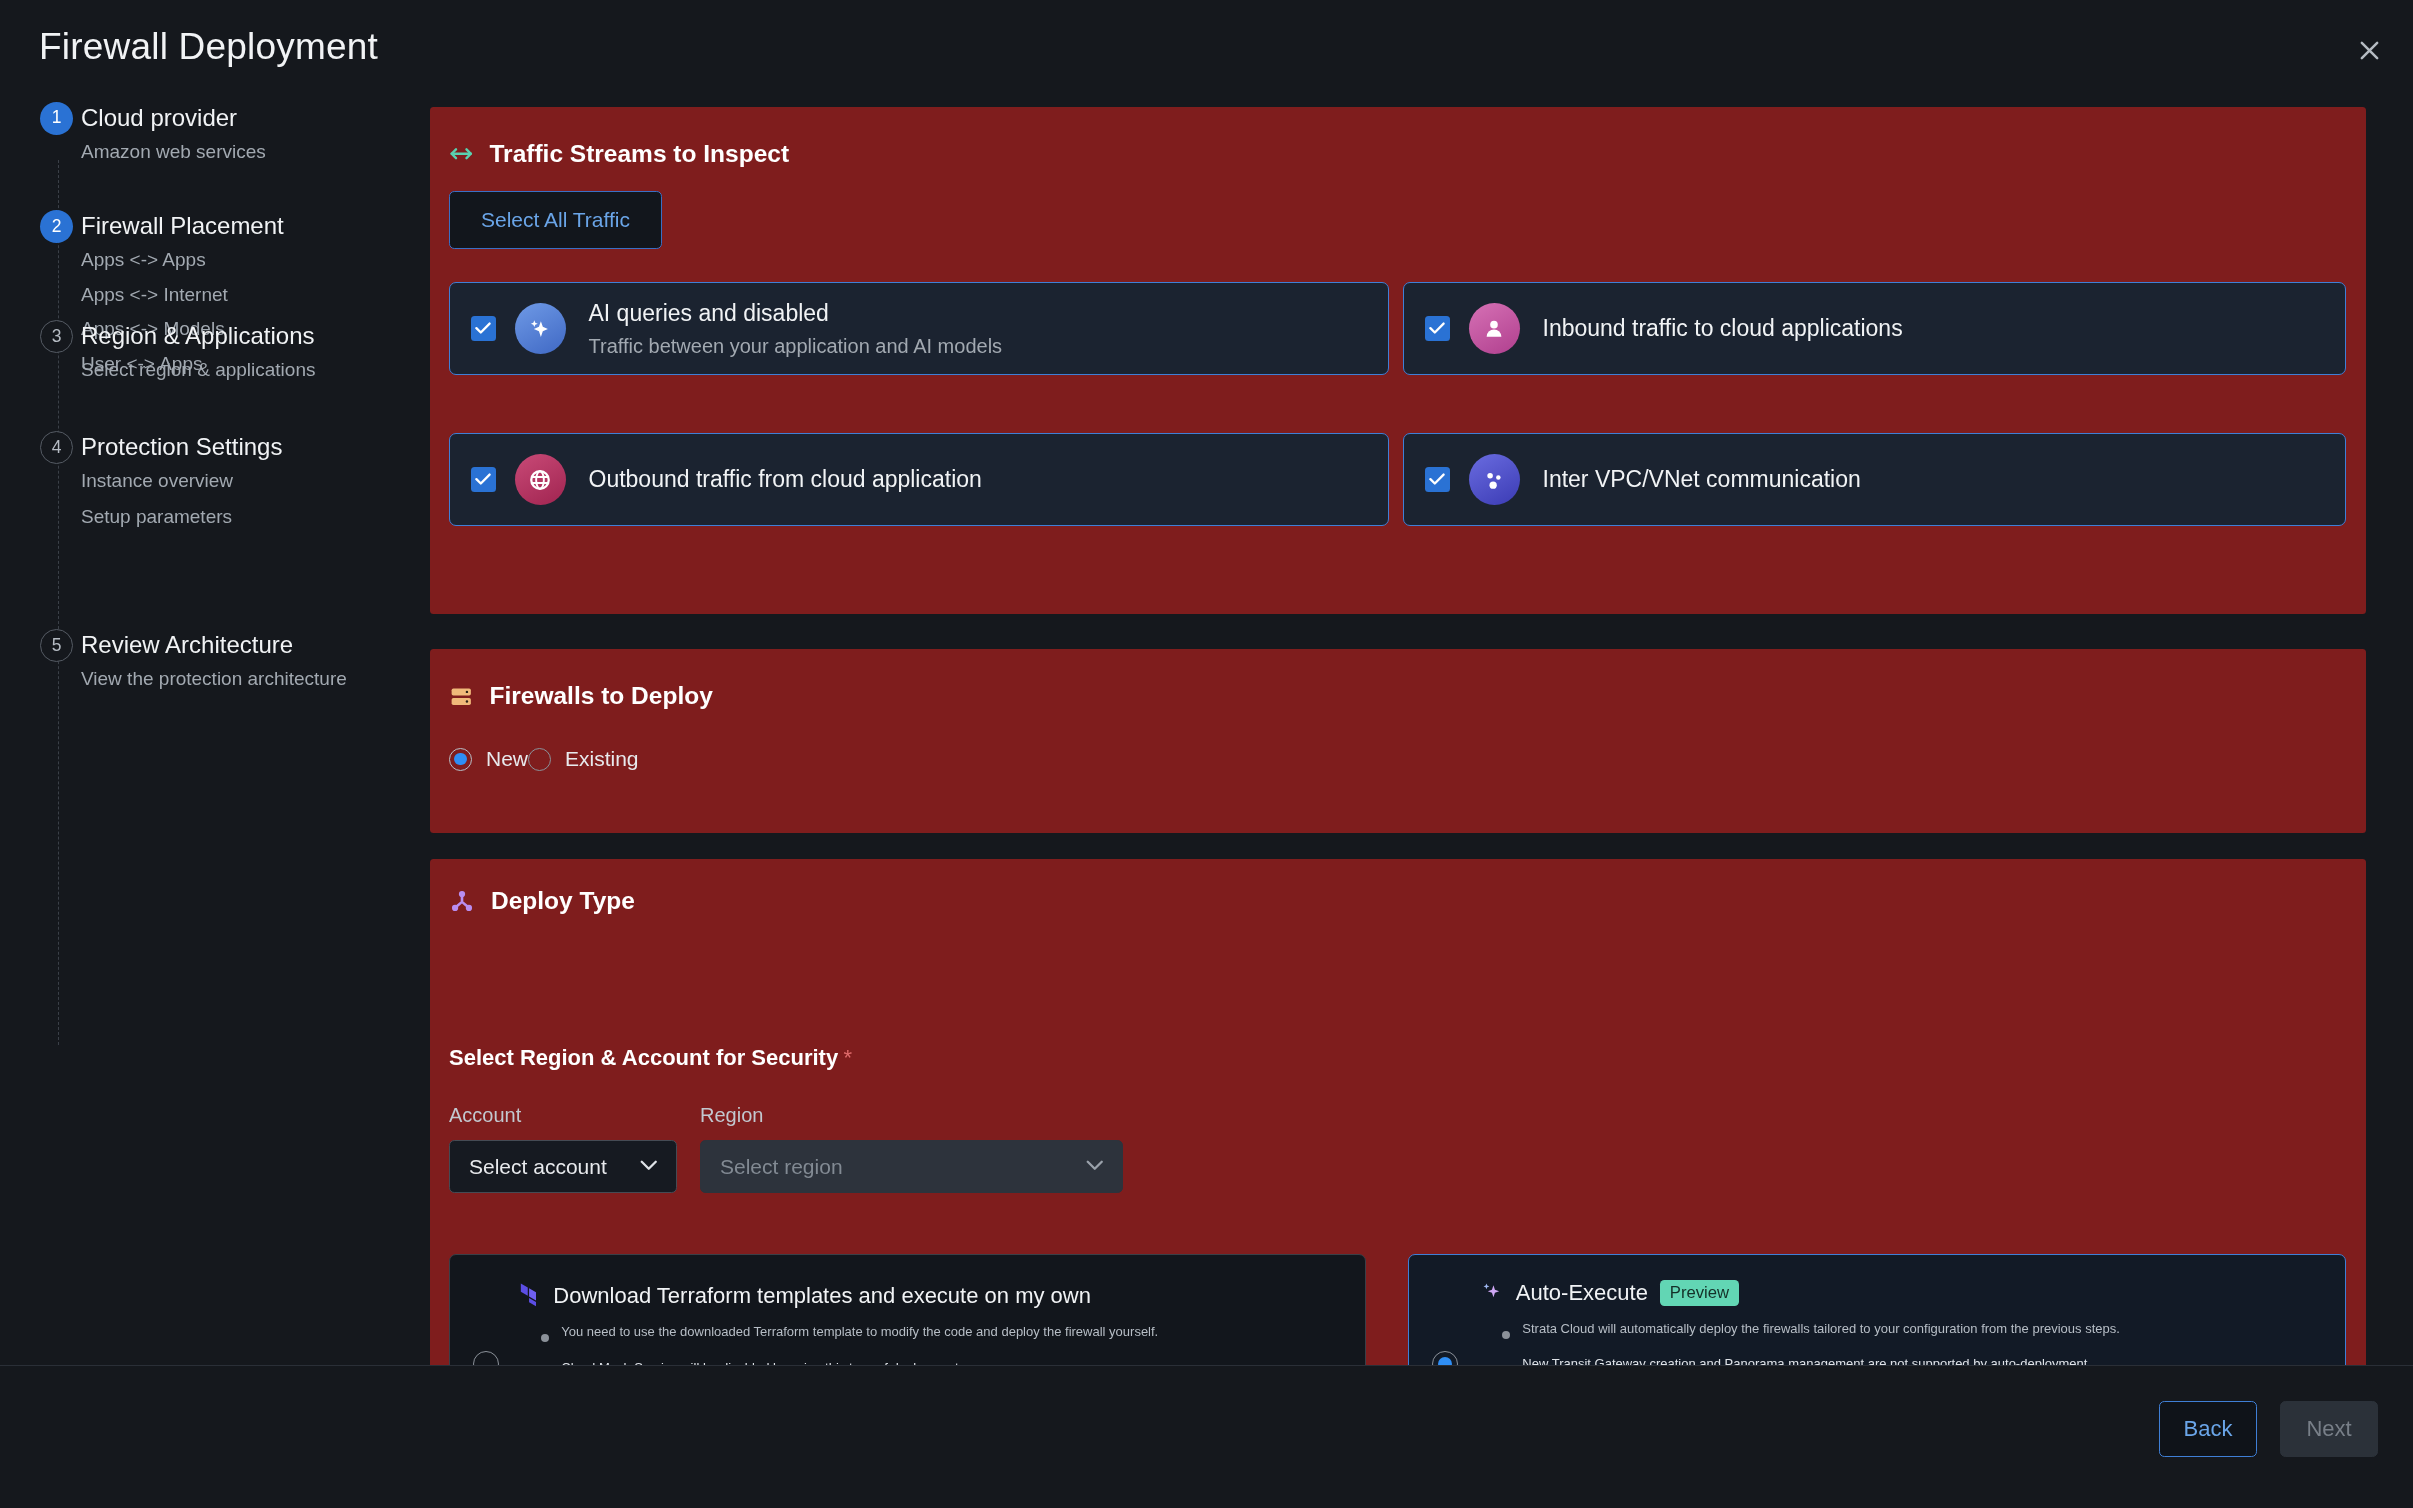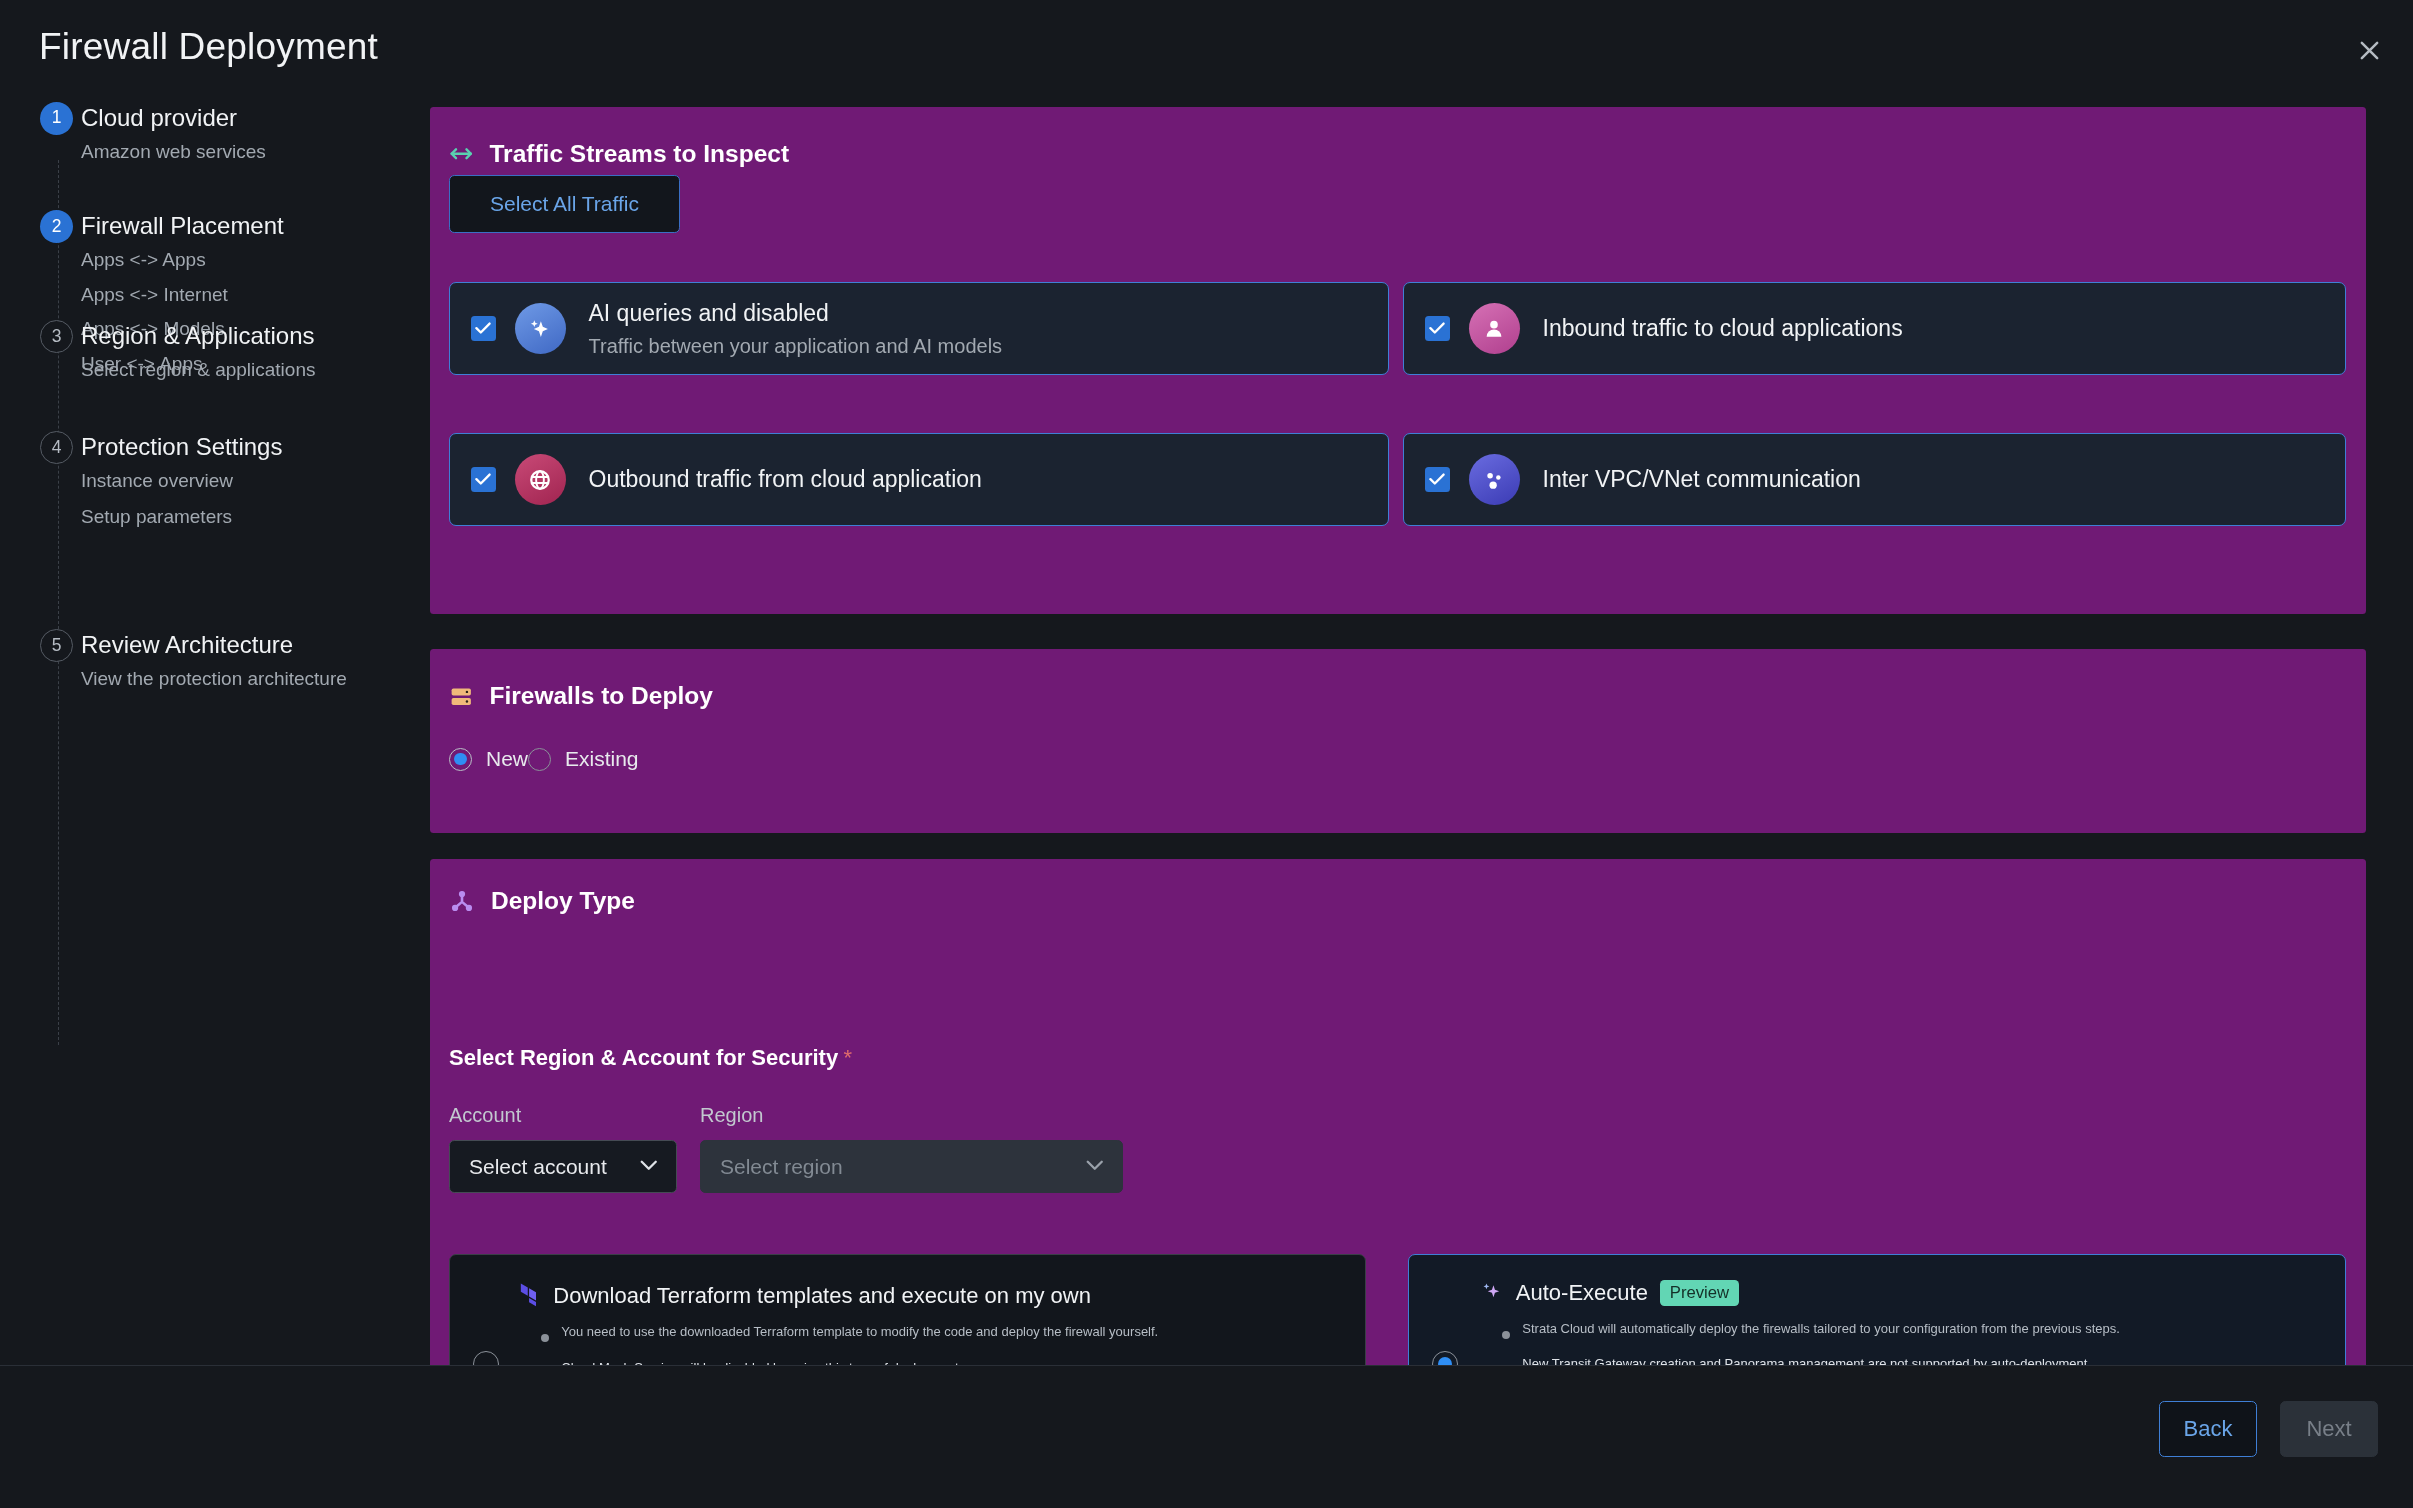--- a/index.html
+++ b/index.html
@@ -57,21 +57,21 @@
     font-size: 19px; color: #a2a9b1; white-space: nowrap;
   }
 
   
   .content {
     position: absolute; left: 430px; top: 107px;
     width: 1936px; height: 1258px;
   }
   .panel {
     position: absolute; left: 0; width: 1936px;
-    background: #701a75;
+    background: #7f1d1d;
     border-radius: 3.5px;
   }
   .panel-title {
     position: absolute; display: flex; align-items: center; gap: 16px;
     font-size: 24.5px; font-weight: 700; color: #ffffff;
   }
   .panel-title .ptitle-icon { display: flex; align-items: center; }
 
   
   .select-all-btn {
@@ -247,21 +247,21 @@
       <span class="ptitle-icon">
         <svg width="24.5" height="17.5" viewBox="0 0 28 20" aria-hidden="true">
           <path d="M3 10 H25" stroke="#5ad1b0" stroke-width="2.6" stroke-linecap="round"></path>
           <path d="M8 5 L3 10 L8 15" fill="none" stroke="#5ad1b0" stroke-width="2.8" stroke-linecap="round" stroke-linejoin="round"></path>
           <path d="M20 5 L25 10 L20 15" fill="none" stroke="#5ad1b0" stroke-width="2.8" stroke-linecap="round" stroke-linejoin="round"></path>
         </svg>
       </span>
       <span>Traffic Streams to Inspect</span>
     </div>
 
-    <div class="select-all-btn" style="left:19px; top:68px; width:231px; height:58px">Select All Traffic</div>
+    <div class="select-all-btn" style="left:19px; top:84px; width:213px; height:58px">Select All Traffic</div>
 
     <div class="traffic-card" style="left:19px; top:175px; width:940px; height:93px">
       <div class="chk">
         <svg width="16" height="12.3" viewBox="0 0 18 14" aria-hidden="true">
           <path d="M1.5 7 L6.5 12 L16.5 1.8" fill="none" stroke="#ffffff" stroke-width="2.6" stroke-linecap="round" stroke-linejoin="round"></path>
         </svg>
       </div>
       <div class="tc-icon" style="background:linear-gradient(150deg,#6f9ae6,#3f68c4)">
         <svg width="28" height="28" viewBox="0 0 32 32" aria-hidden="true">
           <path d="M17 7 L19.2 13.4 L25 16 L19.2 18.6 L17 25 L14.8 18.6 L9 16 L14.8 13.4 Z" fill="#ffffff"></path>

